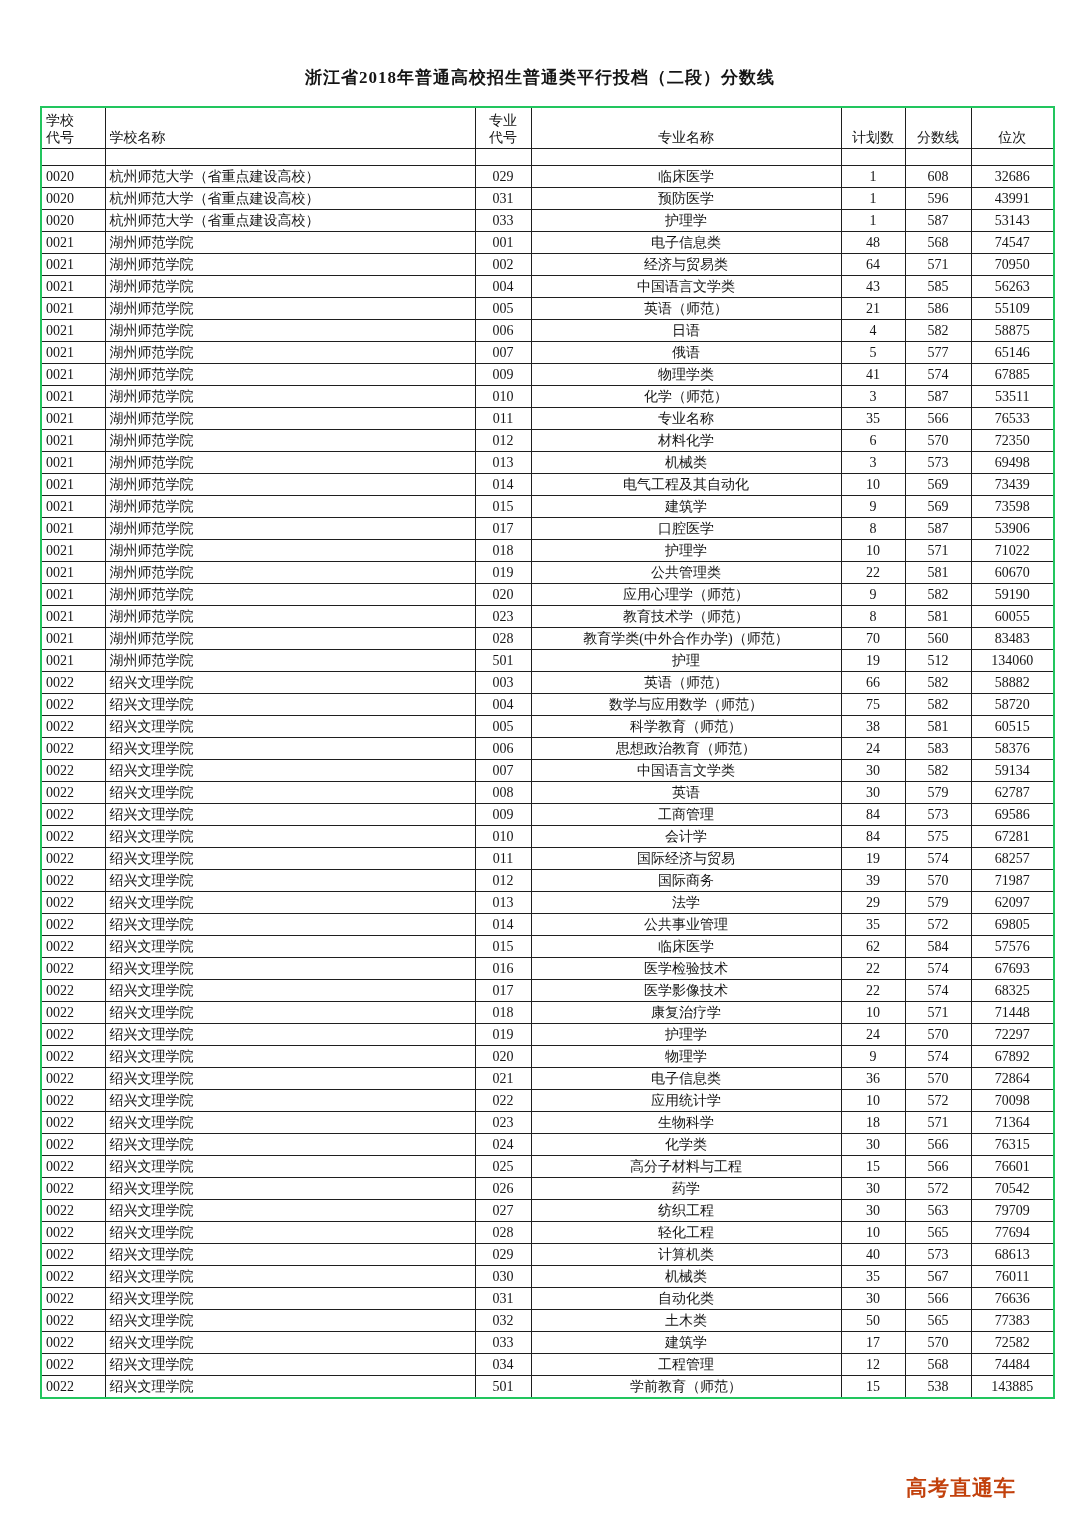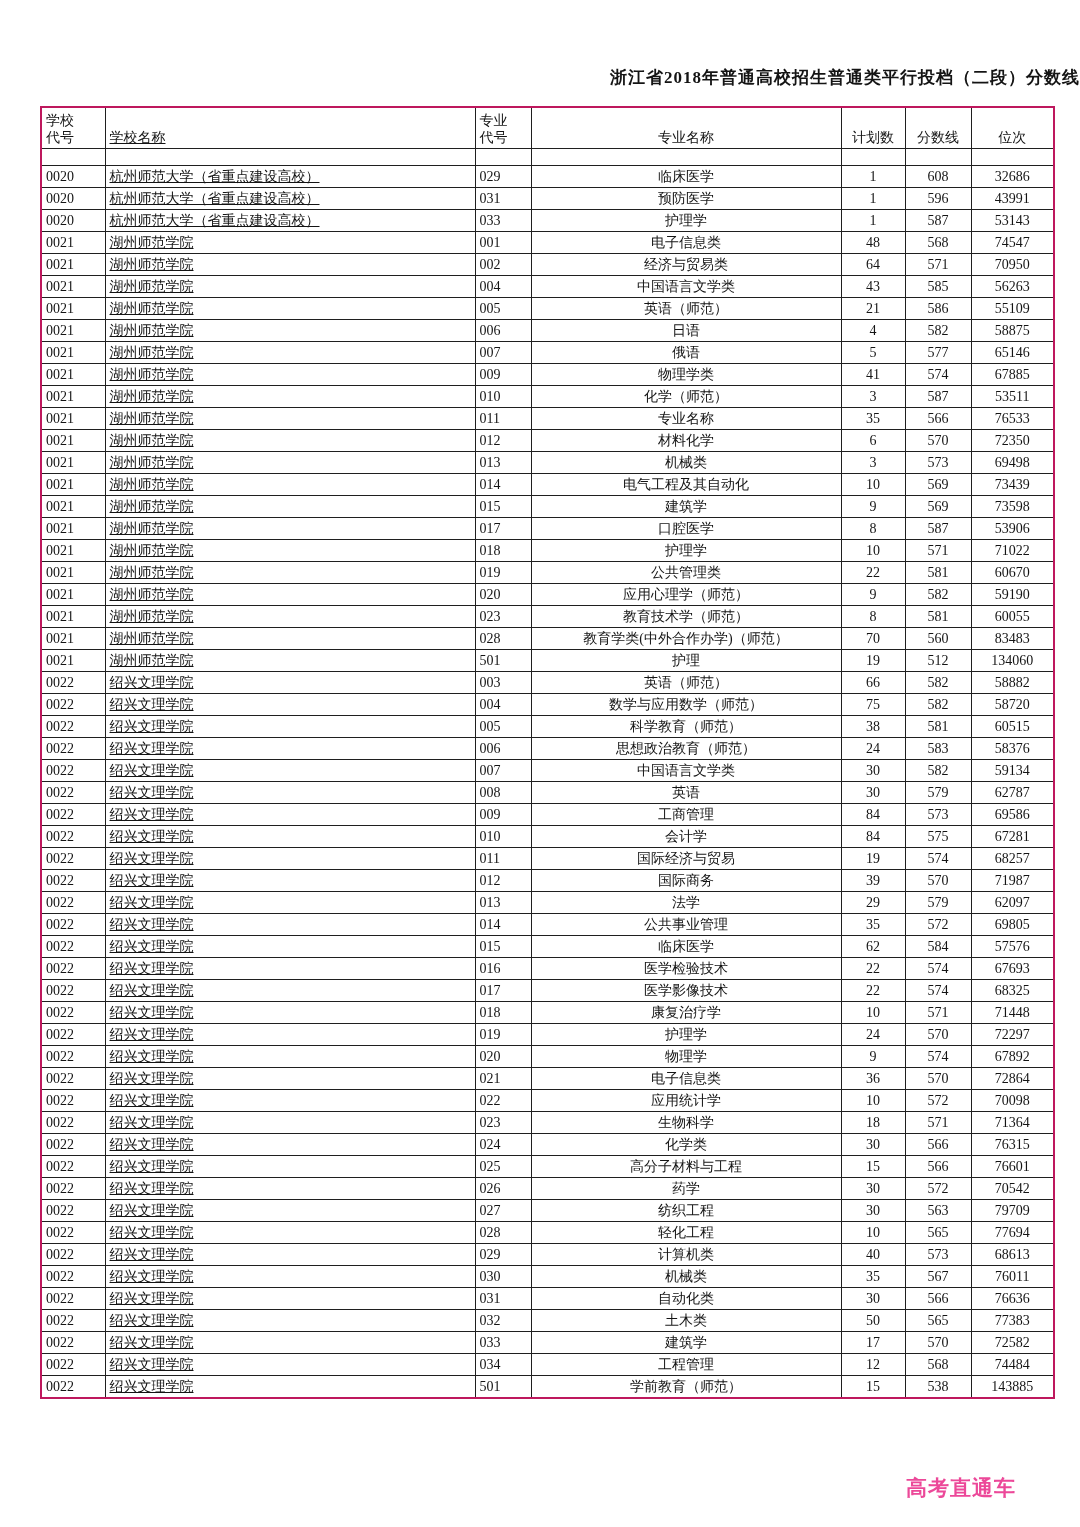--- a/index.html
+++ b/index.html
@@ -6,50 +6,50 @@
   body {
     width:1080px; height:1527px;
     background:#ffffff;
     font-family:"Liberation Serif","DejaVu Serif",serif;
     color:#141414;
   }
   .page { position:relative; width:1080px; height:1527px; overflow:hidden; }
 
   .doc-title {
     position:absolute; top:66px; left:0; width:1080px;
-    text-align:right; font-size:17px; font-weight:bold; letter-spacing:1px;
+    text-align:center; font-size:17px; font-weight:bold; letter-spacing:1px;
   }
 
   table.score-table {
     position:absolute; top:106px; left:40px;
     width:1013px;
     border-collapse:collapse; table-layout:fixed;
-    border:2px solid #be185d;
+    border:2px solid #22c55e;
   }
   .score-table th, .score-table td {
     border:1px solid #1f1f1f;
     font-size:14px;
     line-height:20px;
     height:21px;
     padding:0 4px;
     overflow:hidden; white-space:nowrap;
   }
   .score-table thead th {
     font-weight:normal;
     height:38px;
     vertical-align:bottom;
     padding-bottom:2px;
     line-height:17px;
   }
   tr.spacer-row td { height:16px; }
 
   
   .c0 { text-align:left; padding-left:7px; }
-  .c1 { text-align:left;text-decoration:underline; }
-  .c2 { text-align:left; padding-left:7px; }
+  .c1 { text-align:left; }
+  .c2 { text-align:center; padding-left:7px; }
   .c3 { text-align:center; }
   .c4 { text-align:center; }
   .c5 { text-align:center; }
   .c6 { text-align:center; }
 
   .watermark {
     position:absolute; top:1474px; right:64px;
     font-size:21px; font-weight:bold;
     letter-spacing:1px;
   }
@@ -592,15 +592,15 @@
           <td class="c1">绍兴文理学院</td>
           <td class="c2">501</td>
           <td class="c3">学前教育（师范）</td>
           <td class="c4">15</td>
           <td class="c5">538</td>
           <td class="c6">143885</td>
         </tr>
       </tbody>
   </table>
 
-  <div class="watermark" style="color: #ec4899;">高考直通车</div>
+  <div class="watermark" style="color: #c2410c;">高考直通车</div>
 
 </div>
 
 </body></html>

